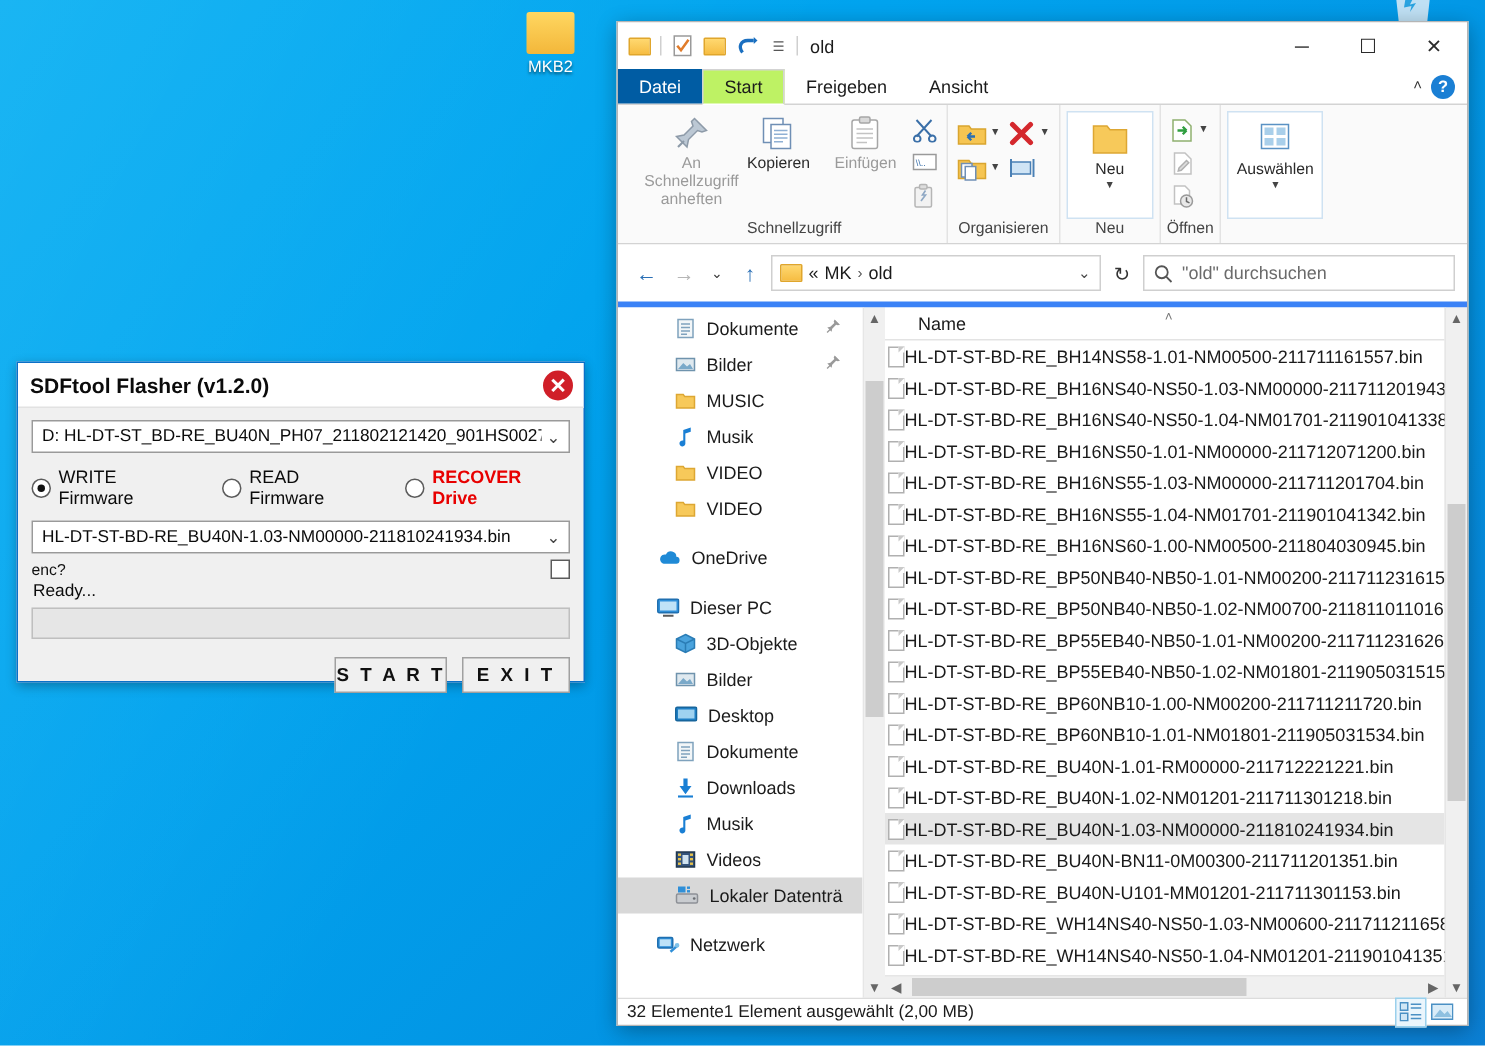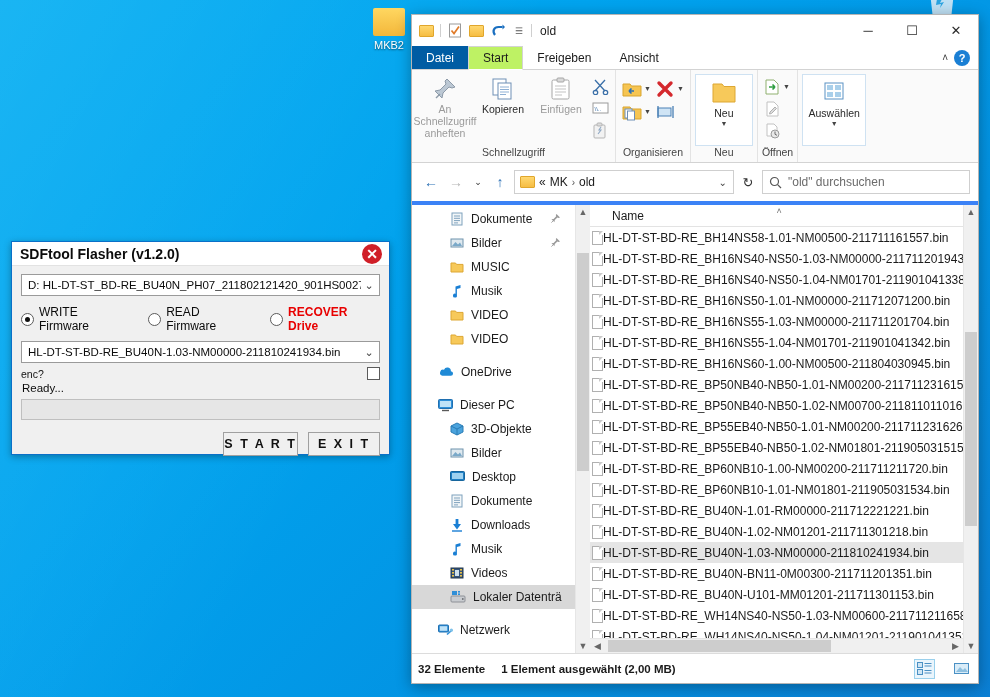--- a/index.html
+++ b/index.html
@@ -17,40 +17,40 @@
 
   
   .desk-icon {
     position: absolute;
     text-align: center;
     color: #fff;
     font-size: 11px;
     text-shadow: 0 1px 2px rgba(0,0,0,.6);
     width: 70px;
   }
-  #desk-mkb { left: 354px; top: 8px; }
+  #desk-mkb { left: 332px; top: 8px; }
   #desk-mkb .glyph {
     display: block; width: 32px; height: 28px; margin: 0 auto 3px;
     background: linear-gradient(180deg,#ffd761,#f3b73a);
     border-radius: 2px;
   }
   #desk-bin { right: 16px; top: -14px; width: 64px; }
   #desk-bin svg { display:block; margin: 0 auto; }
 
   
   #flasher {
     position: absolute;
     left: 11px; top: 241px;
     width: 379px; height: 214px;
     background: #f0f0f0;
     border: 1px solid #0a70c8;
     box-shadow: 0 2px 7px rgba(0,0,0,.30);
   }
   #flasher .titlebar {
-    height: 24px;
+    height: 30px;
     background: #ffffff;
     display: flex; align-items: center;
     padding: 0 4px 0 8px;
     border-bottom: 1px solid #e2e2e2;
   }
   #flasher .title {
     font-size: 14px; font-weight: bold; color: #0b0b0b;
     flex: 1;
     font-family: "Liberation Sans", sans-serif;
   }
@@ -165,21 +165,21 @@
   .caret-up { font-size: 10px; color: #333; cursor: pointer; }
   .help-ico {
     width: 16px; height: 16px; border-radius: 50%;
     background: #1a7fd4; color: #fff; font-size: 11px; font-weight: bold;
     display: flex; align-items: center; justify-content: center; cursor: pointer;
   }
 
   
   .ribbon {
     height: 93px; background: #fafafa; border-bottom: 1px solid #d3d3d3;
-    display: flex; align-items: stretch; flex: none; padding-left: 0;
+    display: flex; align-items: stretch; flex: none; padding-left: 16px;
   }
   .rgroup { display: flex; flex-direction: column; position: relative; padding: 0 4px; }
   .rgroup + .rgroup { border-left: 1px solid #e3e3e3; }
   .rgroup .rrow { flex: 1; display: flex; align-items: flex-start; padding-top: 4px; }
   .rgroup .gname {
     text-align: center; font-size: 10.5px; color: #444;
     padding-bottom: 3px; height: 16px;
   }
   .big-cmd {
     width: 58px; display: flex; flex-direction: column; align-items: center;
@@ -278,23 +278,23 @@
   .hscroll {
     height: 15px; background: #f0f0f0; border-top: 1px solid #e6e6e6;
     display: flex; align-items: center; flex: none;
   }
   .hscroll .arw { width: 15px; text-align: center; font-size: 9px; color: #666; cursor: pointer; }
   .hscroll .track { flex: 1; height: 100%; position: relative; }
   .hscroll .thumb { position: absolute; top: 1px; bottom: 1px; background: #cdcdcd; }
 
   
   .ex-status {
-    height: 30px; border-top: 1px solid #dcdcdc; background: #fff;
-    display: flex; align-items: center; padding: 0 6px; gap: 16px;
-    font-size: 11.5px; color: #1b1b1b; flex: none; font-weight: bold;
+    height: 18px; border-top: 1px solid #dcdcdc; background: #fff;
+    display: flex; align-items: center; padding: 0 6px; 
+    font-size: 11.5px; color: #1b1b1b; flex: none;
   }
   .ex-status .spacer { flex: 1; }
   .viewbtn {
     width: 21px; height: 20px; display: flex; align-items: center;
     justify-content: center; cursor: pointer;
   }
   .viewbtn.on { border: 1px solid #9ad0ec; background: #eaf5fc; }
 </style>
 </head>
 <body>

